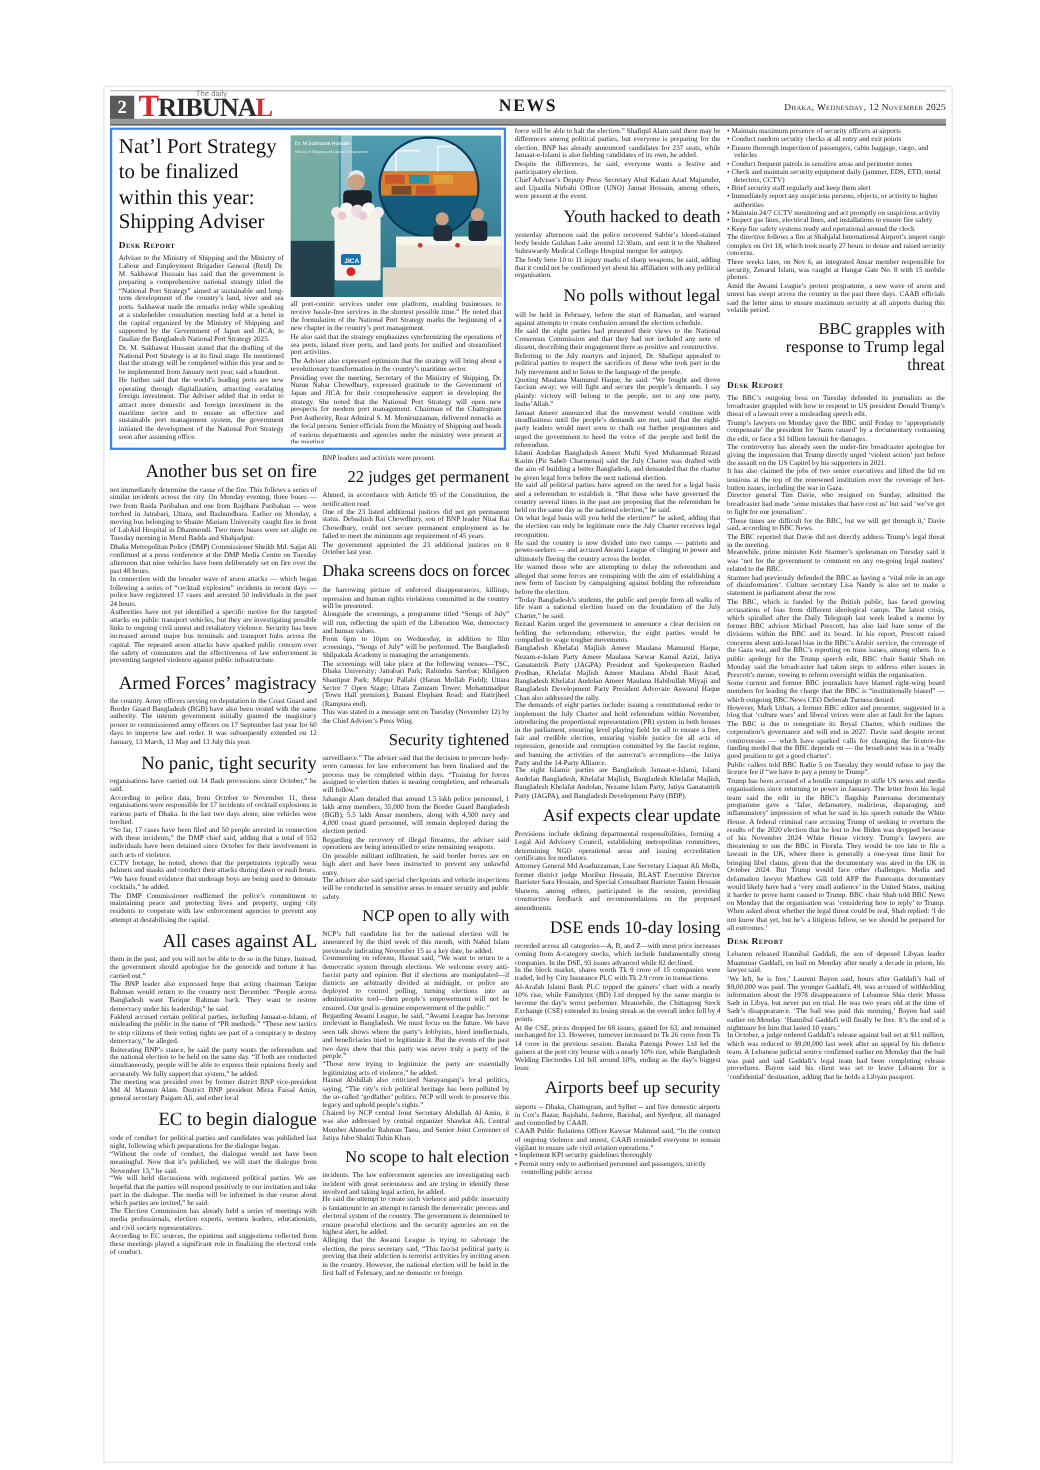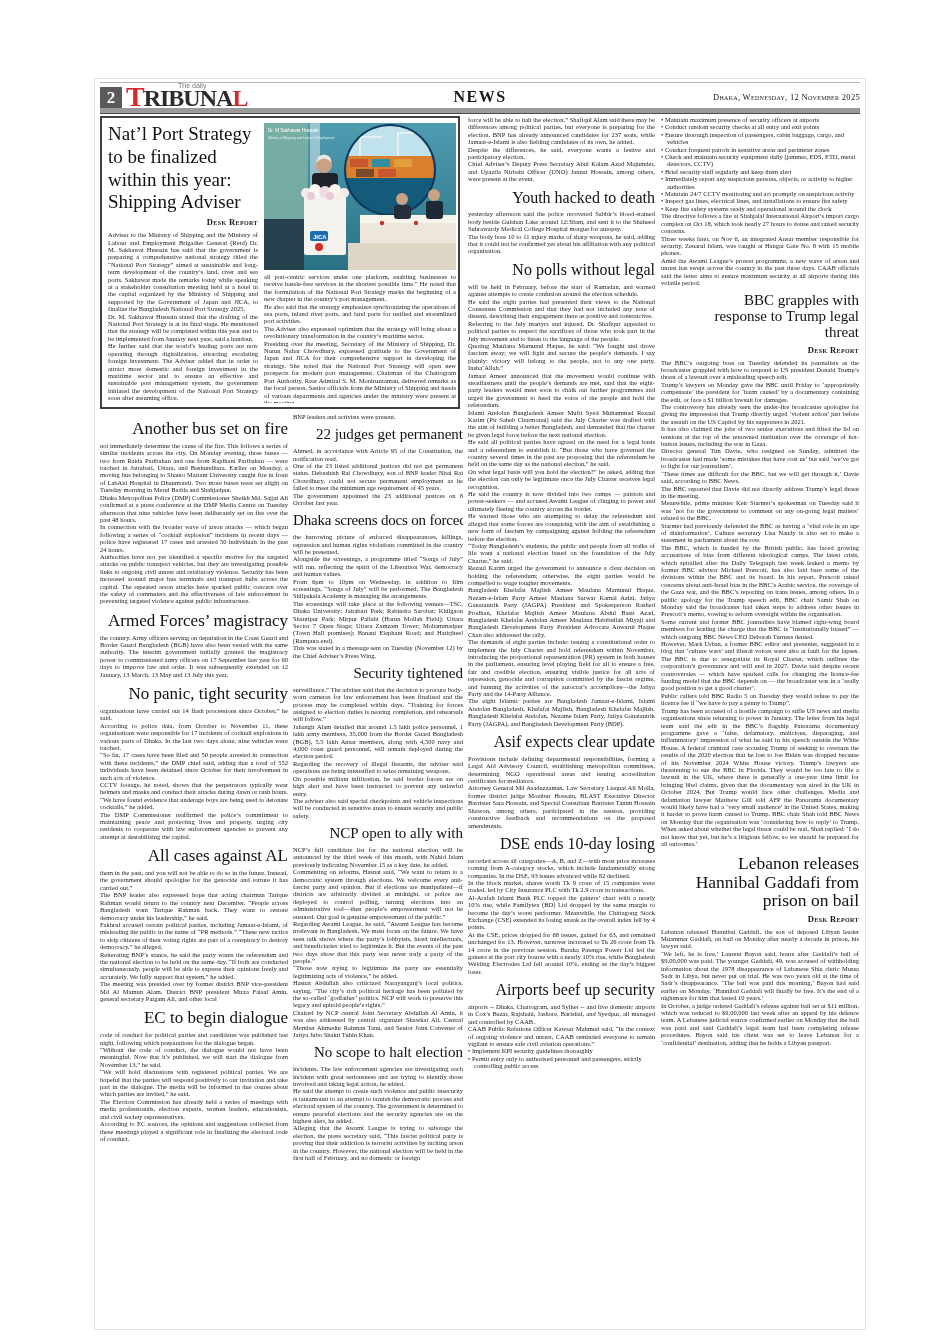--- a/index.html
+++ b/index.html
@@ -26,25 +26,25 @@
             letter-spacing:.3px;color:#222;}
   .mast-band{position:absolute;left:100px;top:108px;width:760px;height:5px;background:#9a9a9a;
              border-bottom:1px solid #4d4d4d;}
 
   
   p{margin:0;font-size:6.5px;line-height:1.14;text-align:justify;}
   p.bullet{padding-left:6px;text-indent:-6px;text-align:left;}
   h1,h2{margin:0;font-weight:400;font-family:"Liberation Serif",serif;color:#111;}
   h2{text-align:right;margin:7px 0 4px 0;line-height:1.05;}
   .byline{font-variant:small-caps;font-weight:bold;font-size:8.5px;letter-spacing:.4px;
-          margin:3px 0 4px 0;text-align:right;}
+          margin:3px 0 4px 0;}
   article{display:block;}
 
   
-  .boxed{position:absolute;left:100px;top:116px;width:360px;height:293px;border:2px solid #404040;
+  .boxed{position:absolute;left:100px;top:116px;width:360px;height:293px;border:2px solid #3b82f6;
          box-sizing:border-box;padding:4px 5px;overflow:hidden;}
   .box-col1{position:absolute;left:6px;top:5px;width:150px;height:280px;overflow:hidden;}
   .box-col1 h1{font-size:19px;line-height:1.2;text-align:left;}
   .box-col2{position:absolute;left:162px;top:5px;width:192px;height:280px;overflow:hidden;}
   .photo{display:block;margin-bottom:3px;}
 
   
   .col{position:absolute;overflow:hidden;}
   #colA{left:100px;top:413px;width:188px;height:906px;}
   #colB{left:293px;top:413px;width:170px;height:906px;}
@@ -308,21 +308,20 @@
           <p>The BBC reported that Davie did not directly address Trump’s legal threat in the meeting.</p>
           <p>Meanwhile, prime minister Keir Starmer’s spokesman on Tuesday said it was ‘not for the government to comment on any on-going legal matters’ related to the BBC.</p>
           <p>Starmer had previously defended the BBC as having a ‘vital role in an age of disinformation’. Culture secretary Lisa Nandy is also set to make a statement in parliament about the row.</p>
           <p>The BBC, which is funded by the British public, has faced growing accusations of bias from different ideological camps. The latest crisis, which spiralled after the Daily Telegraph last week leaked a memo by former BBC advisor Michael Prescott, has also laid bare some of the divisions within the BBC and its board. In his report, Prescott raised concerns about anti-Israel bias in the BBC’s Arabic service, the coverage of the Gaza war, and the BBC’s reporting on trans issues, among others. In a public apology for the Trump speech edit, BBC chair Samir Shah on Monday said the broadcaster had taken steps to address other issues in Prescott’s memo, vowing to reform oversight within the organisation.</p>
           <p>Some current and former BBC journalists have blamed right-wing board members for leading the charge that the BBC is “institutionally biased” — which outgoing BBC News CEO Deborah Turness denied.</p>
           <p>However, Mark Urban, a former BBC editor and presenter, suggested in a blog that ‘culture wars’ and liberal voices were also at fault for the lapses. The BBC is due to renegotiate its Royal Charter, which outlines the corporation’s governance and will end in 2027. Davie said despite recent controversies — which have sparked calls for changing the licence-fee funding model that the BBC depends on — the broadcaster was in a ‘really good position to get a good charter’.</p>
           <p>Public callers told BBC Radio 5 on Tuesday they would refuse to pay the licence fee if “we have to pay a penny to Trump”.</p>
           <p>Trump has been accused of a hostile campaign to stifle US news and media organisations since returning to power in January. The letter from his legal team said the edit in the BBC’s flagship Panorama documentary programme gave a ‘false, defamatory, malicious, disparaging, and inflammatory’ impression of what he said in his speech outside the White House. A federal criminal case accusing Trump of seeking to overturn the results of the 2020 election that he lost to Joe Biden was dropped because of his November 2024 White House victory. Trump’s lawyers are threatening to sue the BBC in Florida. They would be too late to file a lawsuit in the UK, where there is generally a one-year time limit for bringing libel claims, given that the documentary was aired in the UK in October 2024. But Trump would face other challenges. Media and defamation lawyer Matthew Gill told AFP the Panorama documentary would likely have had a ‘very small audience’ in the United States, making it harder to prove harm caused to Trump. BBC chair Shah told BBC News on Monday that the organisation was ‘considering how to reply’ to Trump. When asked about whether the legal threat could be real, Shah replied: ‘I do not know that yet, but he’s a litigious fellow, so we should be prepared for all outcomes.’</p>
         </article>
         <article>
-          <h2 class="h-leb">Lebanon releases Hannibal Gaddafi from prison on bail</h2>
           <div class="byline">Desk Report</div>
           <p>Lebanon released Hannibal Gaddafi, the son of deposed Libyan leader Muammar Gaddafi, on bail on Monday after nearly a decade in prison, his lawyer said.</p>
           <p>‘We left, he is free,’ Laurent Bayon said, hours after Gaddafi’s bail of $9,00,000 was paid. The younger Gaddafi, 49, was accused of withholding information about the 1978 disappearance of Lebanese Shia cleric Mussa Sadr in Libya, but never put on trial. He was two years old at the time of Sadr’s disappearance. ‘The bail was paid this morning,’ Bayon had said earlier on Monday. ‘Hannibal Gaddafi will finally be free. It’s the end of a nightmare for him that lasted 10 years.’</p>
           <p>In October, a judge ordered Gaddafi’s release against bail set at $11 million, which was reduced to $9,00,000 last week after an appeal by his defence team. A Lebanese judicial source confirmed earlier on Monday that the bail was paid and said Gaddafi’s legal team had been completing release procedures. Bayon said his client was set to leave Lebanon for a ‘confidential’ destination, adding that he holds a Libyan passport.</p>
         </article>
       </div>
   </main>
 </div>
 
 </body></html>

